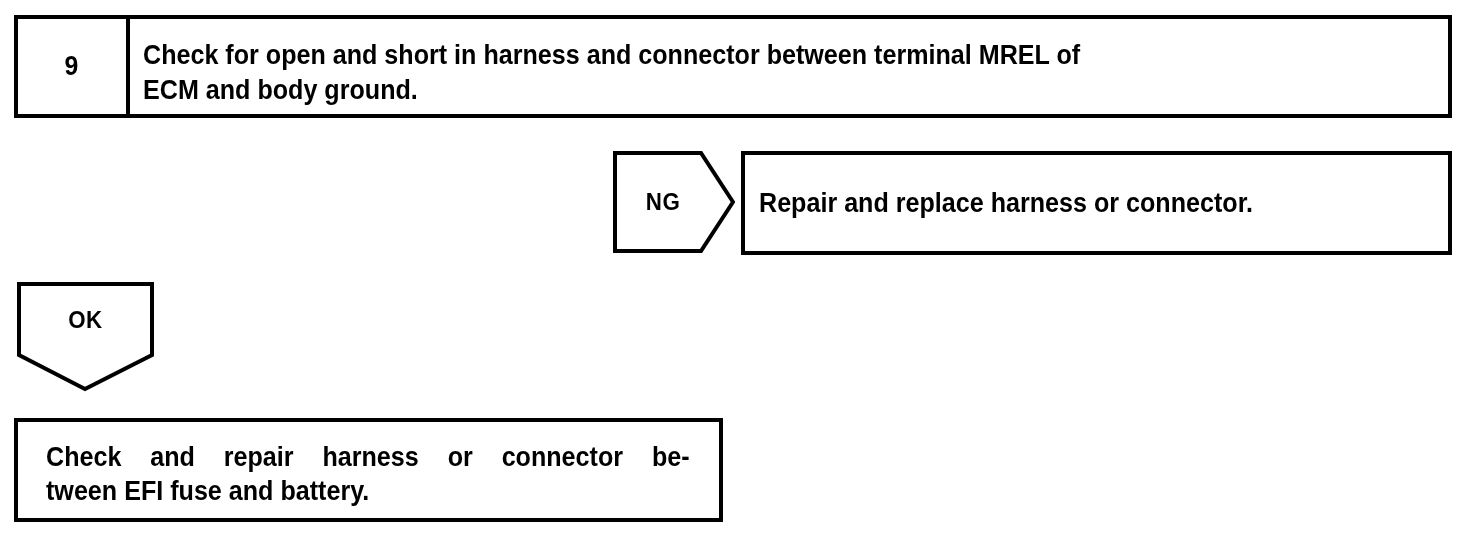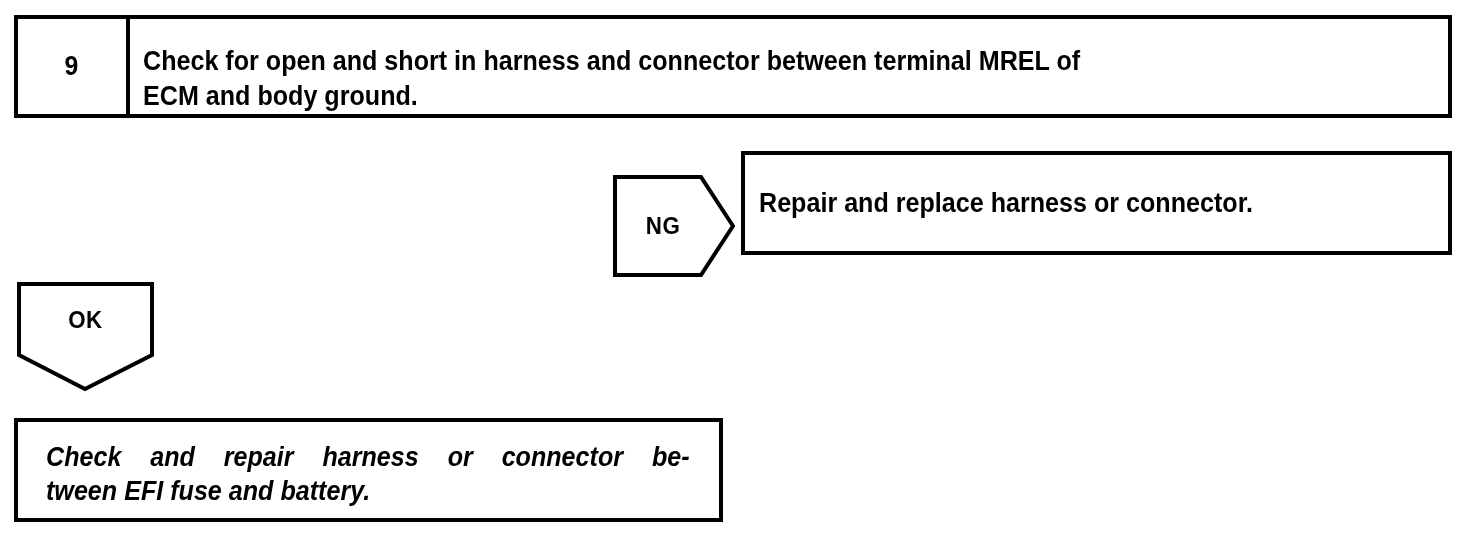--- a/index.html
+++ b/index.html
@@ -42,42 +42,41 @@
     font-size: 27px;
     font-weight: bold;
     color: #000;
     letter-spacing: 0px;
     transform: scaleX(0.92);
     line-height: 1;
   }
   .step-body {
     flex: 1 1 auto;
     display: flex;
-    align-items: flex-end;
+    align-items: center;
     padding: 13px 10px 0 13px;
     box-sizing: border-box;
   }
   .step-text {
     font-size: 27px;
     font-weight: bold;
     color: #000;
     line-height: 1.29;
     transform: scaleX(0.93);
     transform-origin: left top;
     white-space: pre-line;
   }
 
   
   .ng-arrow {
     position: absolute;
     left: 613px;
     top: 151px;
     width: 122px;
     height: 102px;
-    margin-top: 24px;
   }
   .ng-arrow svg { display: block; }
   .ng-label {
     position: absolute;
     left: 0;
     top: 0;
     width: 100px;
     height: 102px;
     display: flex;
     align-items: center;
@@ -144,21 +143,20 @@
   .final-box {
     position: absolute;
     left: 14px;
     top: 418px;
     width: 709px;   
     height: 104px;  
     border: 4px solid #000;
     box-sizing: border-box;
     padding: 19px 20px 0 28px;
     background: #fff;
-    font-style: italic;
   }
   .final-text {
     font-size: 27px;
     font-weight: bold;
     color: #000;
     line-height: 1.25;
     transform: scaleX(0.93);
     transform-origin: left top;
   }
   .final-line-1 {

